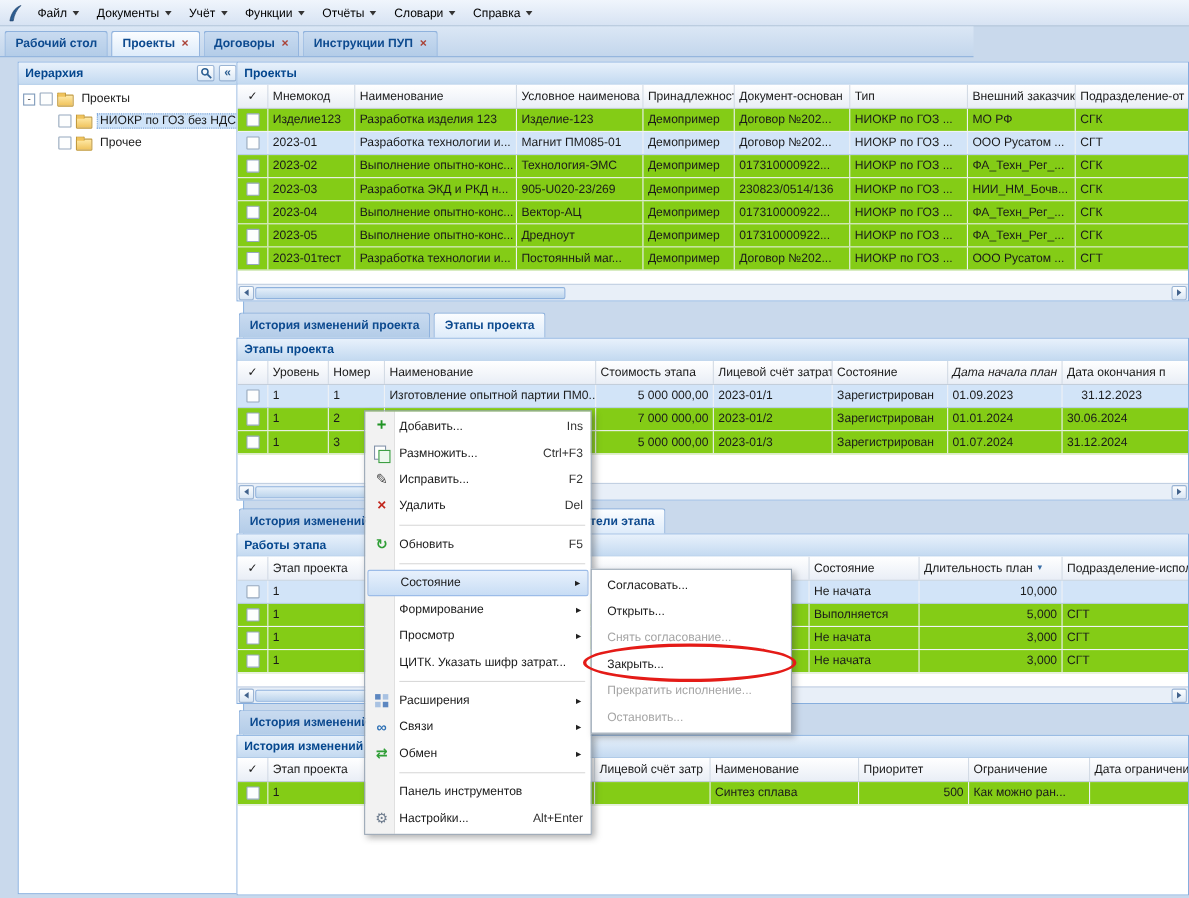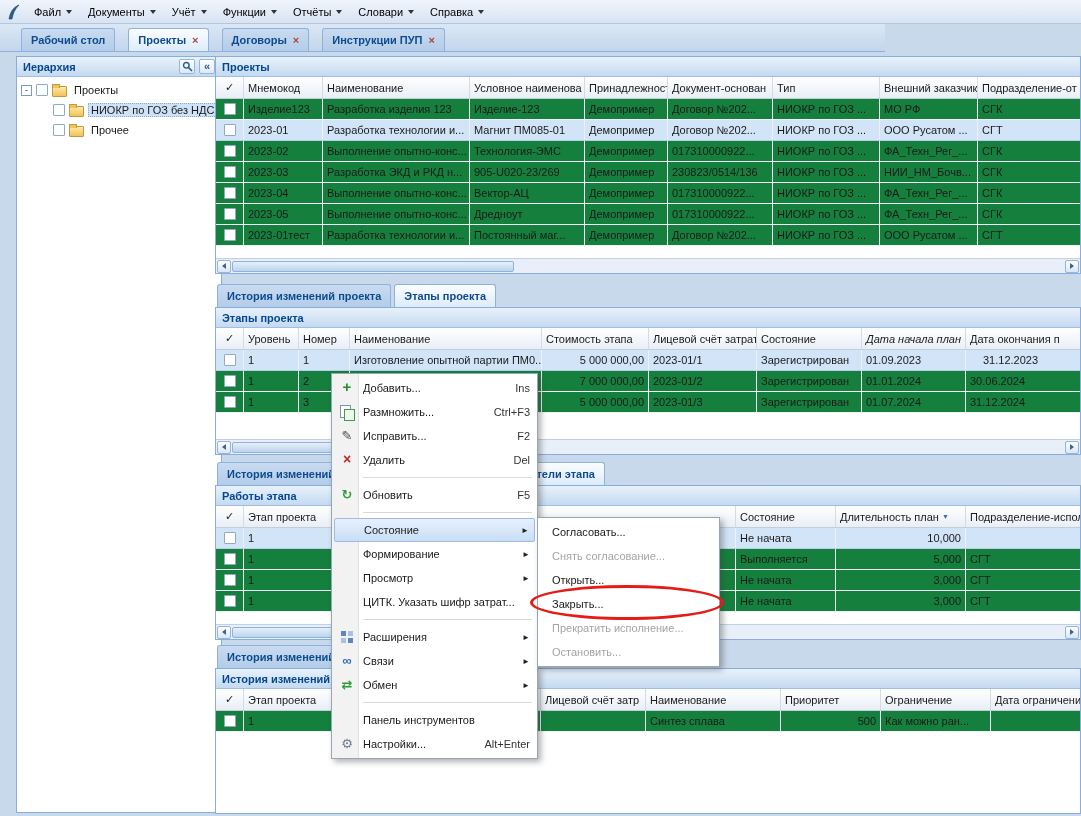--- a/index.html
+++ b/index.html
@@ -6,21 +6,21 @@
 html,body{width:1081px;height:816px}
 body{position:relative;font-family:"Liberation Sans","DejaVu Sans",sans-serif;font-size:11px;color:#1a1a1a;background:#c9d9ec;overflow:hidden}
 
 
 .menubar{position:absolute;left:0;top:0;width:1081px;height:24px;background:linear-gradient(#f0f5fc,#d7e3f3);border-bottom:1px solid #b5c6da;display:flex;align-items:center;padding-left:4px;gap:2px}
 .logo{width:20px;height:18px;flex:none;display:flex;align-items:center;justify-content:center}
 .mbar-item{display:flex;align-items:center;gap:5px;padding:4px 8px;color:#000;cursor:default}
 .caret{width:0;height:0;border-left:3px solid transparent;border-right:3px solid transparent;border-top:4px solid #333}
 
 
-.tabbar{position:absolute;left:0;top:24px;width:885px;height:28px;background:linear-gradient(#dbe7f5,#c3d6ec);border-bottom:1px solid #8fb2dd;display:flex;align-items:flex-end;gap:13px;padding-left:21px}
+.tabbar{position:absolute;left:0;top:24px;width:885px;height:28px;background:linear-gradient(#dbe7f5,#c3d6ec);border-bottom:1px solid #8fb2dd;display:flex;align-items:flex-end;gap:3px;padding-left:4px}
 .tabstrip{position:absolute;height:26px;display:flex;align-items:flex-end;gap:3px;padding-left:2px;z-index:1}
 .tab{height:23px;padding:4px 9px;border:1px solid #8fb2dd;border-bottom:none;border-radius:3px 3px 0 0;background:linear-gradient(#c9dbf0,#b3cce8);color:#0d4a8f;font-weight:bold;display:flex;align-items:center;gap:6px;white-space:nowrap}
 .tab.active{background:linear-gradient(#fbfdff,#ddebfa)}
 .tab-close{color:#aa4338;font-weight:bold;font-size:11px;line-height:10px}
 
 
 .panel{position:absolute;display:flex;flex-direction:column;background:#fff;border:1px solid #86aede}
 .panel-header{flex:none;height:20px;background:linear-gradient(#e8f1fb,#c4daf1);border-bottom:1px solid #9fc0e4;color:#05478e;font-weight:bold;display:flex;align-items:center;justify-content:space-between;padding:0 6px}
 .hdr-tools{display:flex;gap:4px;align-items:center}
 .tool{width:16px;height:15px;border:1px solid #9ab4d4;background:linear-gradient(#fff,#dce9f6);border-radius:2px;display:flex;align-items:center;justify-content:center;color:#2b5e91;font-weight:bold;font-size:11px;line-height:1}
@@ -35,21 +35,21 @@
 .folder::before{content:"";position:absolute;left:-1px;top:-3px;width:6px;height:3px;background:#f0c35c;border:1px solid #c29a3d;border-bottom:none;border-radius:1px 1px 0 0}
 .tlabel{padding:1px 3px;white-space:nowrap}
 .tlabel.selected{background:#cfe3f8;border:1px dotted #84abdb;padding:0 2px}
 
 
 .grid{flex:1;overflow:hidden;background:#fff}
 .grid-hdr{display:flex;height:22px;background:linear-gradient(#ffffff,#e9eef6);border-bottom:1px solid #c3cedb}
 .hcell{flex:none;display:flex;align-items:center;gap:3px;padding:0 4px;border-right:1px solid #d3dbe5;overflow:hidden;white-space:nowrap}
 .hcell.ccheck{justify-content:center;padding:0}
 .sort{font-size:7px;color:#3a6ea5}
-.grow{display:flex;height:21px;background:#15803d;border-bottom:1px solid #f0f3f7}
+.grow{display:flex;height:21px;background:#84cc16;border-bottom:1px solid #f0f3f7}
 .grow.selected{background:#d2e4f8;border-bottom:1px solid #b9cfe9}
 .cell{flex:none;display:flex;align-items:center;padding:0 4px;border-right:1px solid #eef1f5;overflow:hidden;white-space:nowrap}
 .cell.num{justify-content:flex-end}
 .cell.ccheck{justify-content:center;padding:0}
 
 
 .hscroll{flex:none;height:15px;background:#e8eff8;border-top:1px solid #c2d0e2;display:flex;align-items:center;padding:0 1px;gap:1px}
 .sbtn{width:14px;height:13px;flex:none;background:linear-gradient(#fdfeff,#d9e6f4);border:1px solid #9ab4d4;border-radius:2px;display:flex;align-items:center;justify-content:center}
 .tri-l{width:0;height:0;border-top:3px solid transparent;border-bottom:3px solid transparent;border-right:4px solid #41628c}
 .tri-r{width:0;height:0;border-top:3px solid transparent;border-bottom:3px solid transparent;border-left:4px solid #41628c}
@@ -628,27 +628,27 @@
     <div class="ctx-item">
       <span class="mi mi-settings-icon">⚙</span>
       <span class="ctx-label">Настройки...</span>
       <span class="ctx-shortcut">Alt+Enter</span>
     </div>
   </div>
 <div class="ctx plain" id="state-submenu" style="left:537px;top:517px;width:183px">
     <div class="ctx-item">
       <span class="ctx-label">Согласовать...</span>
     </div>
+    <div class="ctx-item">
+      <span class="ctx-label">Открыть...</span>
+    </div>
     <div class="ctx-item dis">
       <span class="ctx-label">Снять согласование...</span>
     </div>
     <div class="ctx-item">
-      <span class="ctx-label">Открыть...</span>
-    </div>
-    <div class="ctx-item">
       <span class="ctx-label">Закрыть...</span>
     </div>
     <div class="ctx-item dis">
       <span class="ctx-label">Прекратить исполнение...</span>
     </div>
     <div class="ctx-item dis">
       <span class="ctx-label">Остановить...</span>
     </div>
   </div>
 <div class="annotation" style="left:530px;top:585px;width:194px;height:35px"></div>

